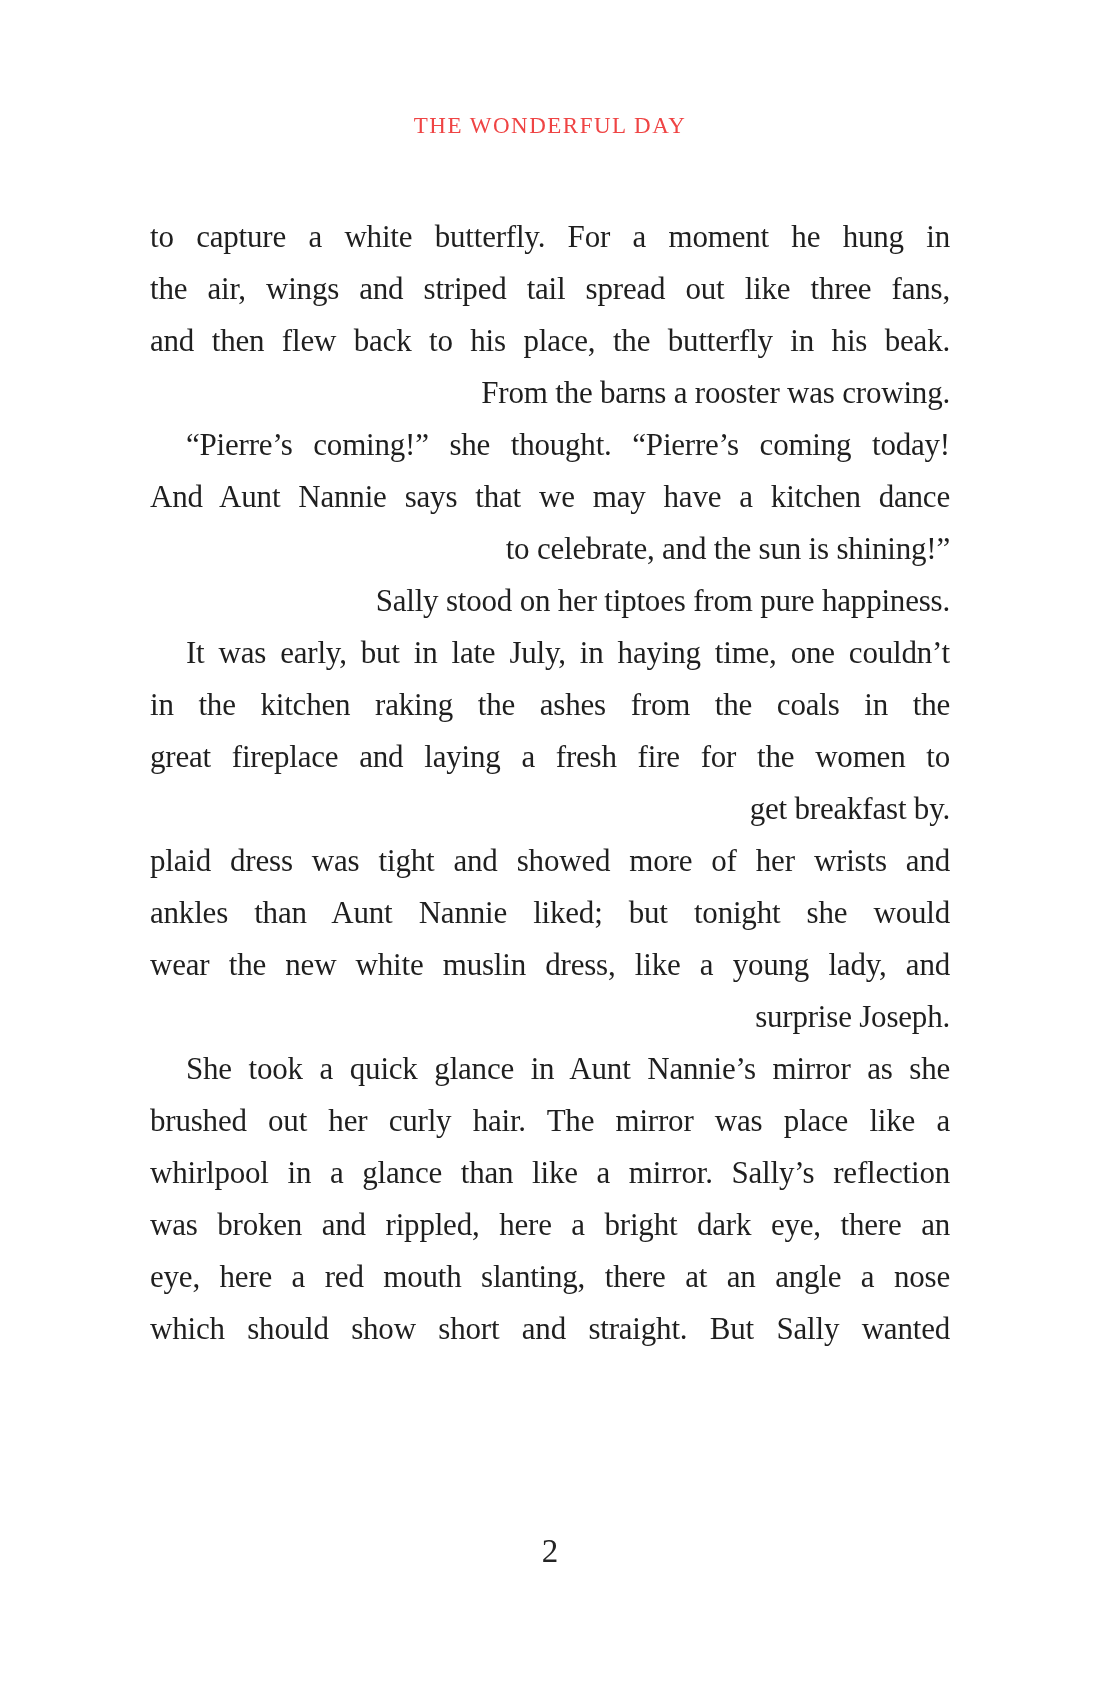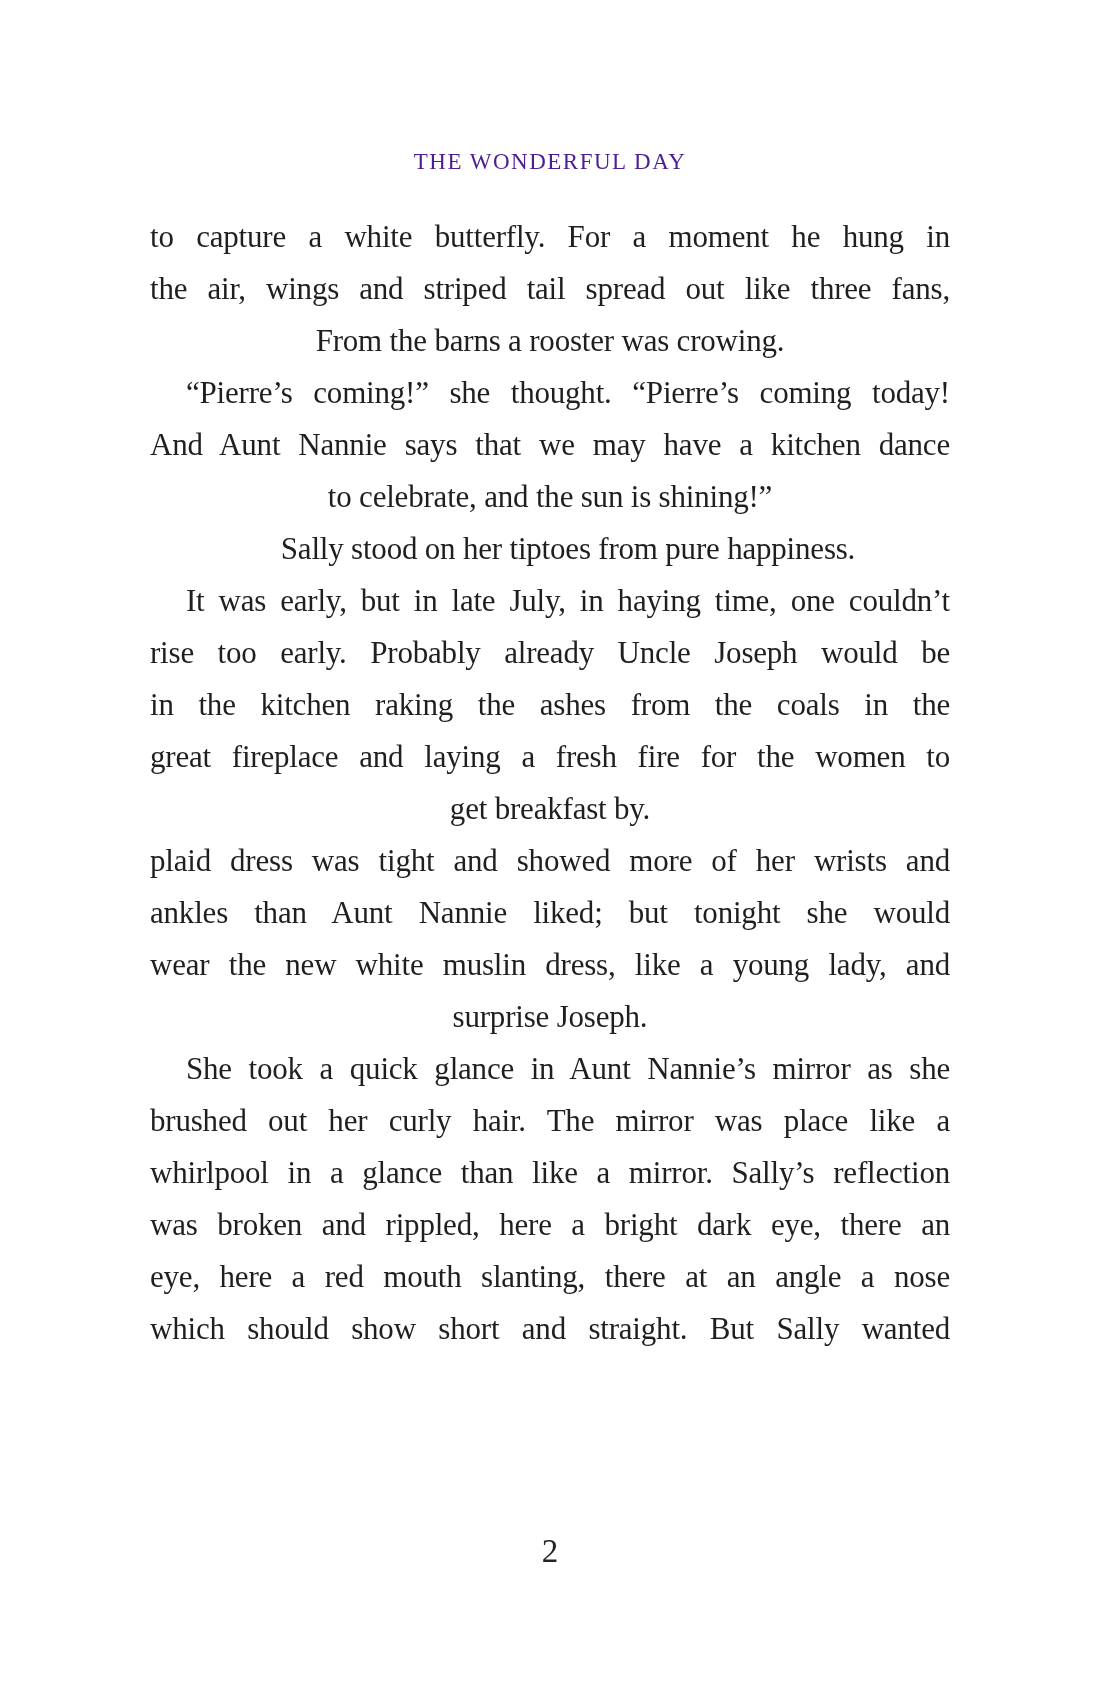--- a/index.html
+++ b/index.html
@@ -18,39 +18,38 @@
   }
   .running-head {
     position: absolute;
     top: 112px;
     left: 0;
     width: 100%;
     text-align: center;
     font-size: 23px;
     line-height: 28px;
     letter-spacing: 1.5px;
-    color: #4c1d95;
-    margin-top: 36px;
+    color: #ef4444;
   }
   .body-text {
     position: absolute;
     top: 211px;
     left: 150px;
     width: 800px;
     font-size: 31px;
     line-height: 52px;
     letter-spacing: -0.2px;
   }
   .para {
     margin: 0;
     padding: 0;
   }
   .line {
     white-space: nowrap;
-    text-align: center;
+    text-align: right;
   }
   .line.j {
     text-align: justify;
     text-align-last: justify;
   }
   .line.indent {
     text-indent: 36px;
   }
   .folio {
     position: absolute;
@@ -66,33 +65,33 @@
 </head>
 <body>
 
 <div class="page" style="background: rgb(255, 255, 255); color: rgb(31, 31, 31);">
   <div class="running-head">THE WONDERFUL DAY</div>
 
   <div class="body-text">
       <div class="para">
         <div class="line j">to capture a white butterfly. For a moment he hung in</div>
         <div class="line j">the air, wings and striped tail spread out like three fans,</div>
+        <div class="line j">and then flew back to his place, the butterfly in his beak.</div>
         <div class="line">From the barns a rooster was crowing.</div>
       </div>
       <div class="para">
         <div class="line j indent">“Pierre’s coming!” she thought. “Pierre’s coming today!</div>
         <div class="line j">And Aunt Nannie says that we may have a kitchen dance</div>
         <div class="line">to celebrate, and the sun is shining!”</div>
       </div>
       <div class="para">
         <div class="line indent">Sally stood on her tiptoes from pure happiness.</div>
       </div>
       <div class="para">
         <div class="line j indent">It was early, but in late July, in haying time, one couldn’t</div>
-        <div class="line j">rise too early. Probably already Uncle Joseph would be</div>
         <div class="line j">in the kitchen raking the ashes from the coals in the</div>
         <div class="line j">great fireplace and laying a fresh fire for the women to</div>
         <div class="line">get breakfast by.</div>
       </div>
       <div class="para">
         <div class="line j">plaid dress was tight and showed more of her wrists and</div>
         <div class="line j">ankles than Aunt Nannie liked; but tonight she would</div>
         <div class="line j">wear the new white muslin dress, like a young lady, and</div>
         <div class="line">surprise Joseph.</div>
       </div>

